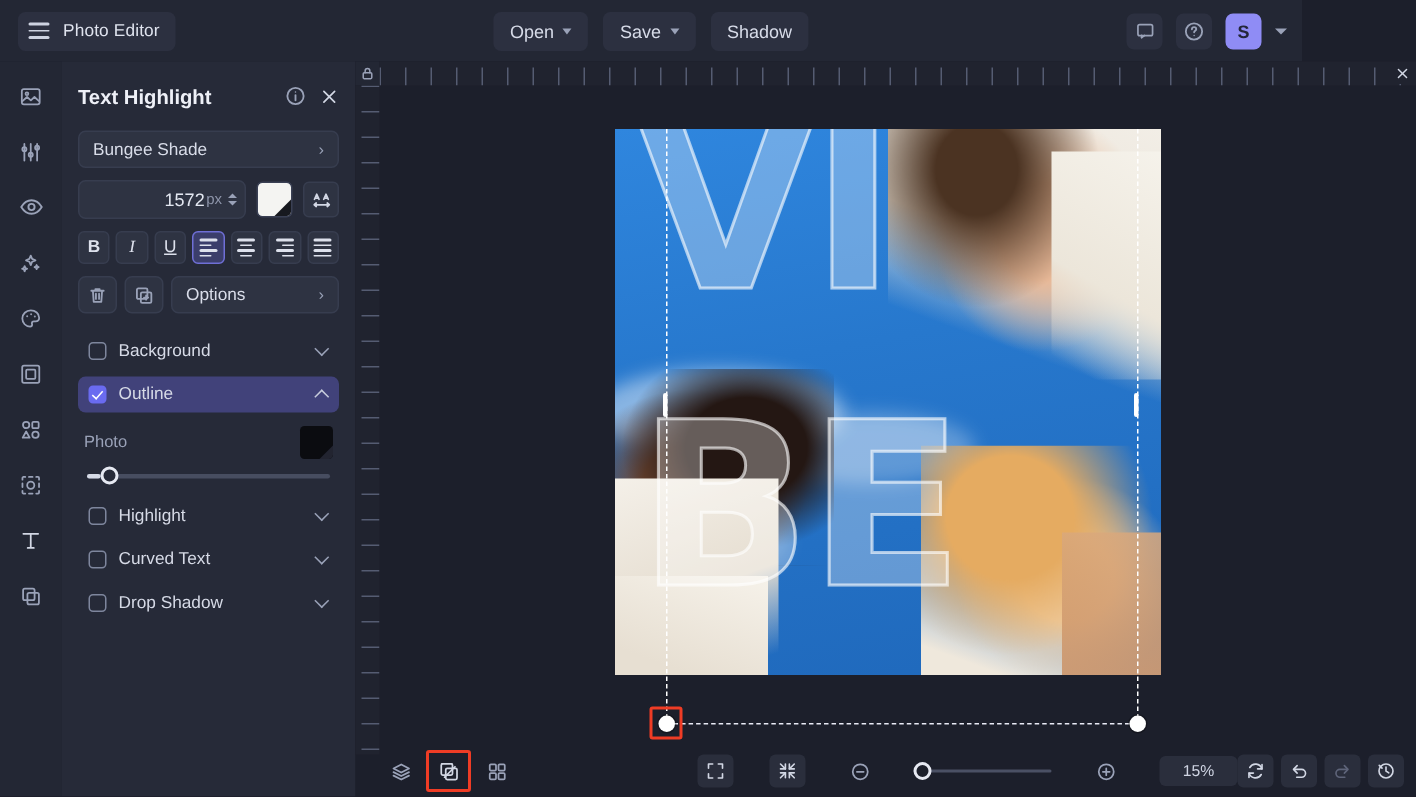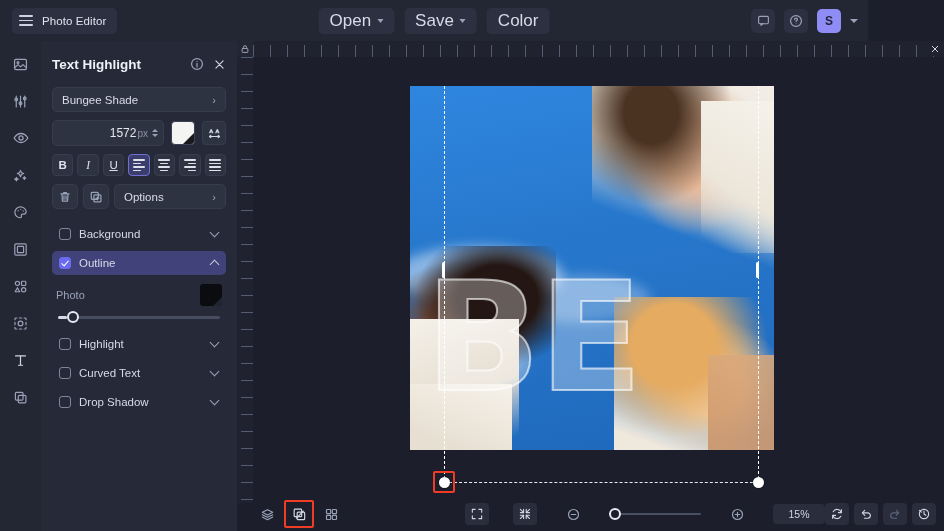--- a/index.html
+++ b/index.html
@@ -25,21 +25,21 @@
   .hamburger { display: flex; flex-direction: column; gap: 3px; width: 14px; }
   .hamburger i { display: block; height: 1.5px; background: #cdd2e0; border-radius: 1px; }
   .brand-label { color: #dfe3ee; font-size: 11.5px; letter-spacing: .1px; }
 
   .top-center {
     position: absolute; left: 50%; transform: translateX(-50%);
     display: flex; align-items: center; gap: 10px;
   }
   .tbtn {
     height: 26px; padding: 0 11px; background: #2c3040; border-radius: 5px;
-    color: #d7dbe8; font-size: 17px; display: flex; align-items: center; gap: 6px;
+    color: #d7dbe8; font-size: 12px; display: flex; align-items: center; gap: 6px;
     border: none; cursor: pointer; font-family: inherit;
   }
   .caret { width: 0; height: 0; border-left: 3.5px solid transparent;
            border-right: 3.5px solid transparent; border-top: 4px solid #9aa2b8; }
 
   .top-right {
     position: absolute; right: 10px; display: flex; align-items: center; gap: 9px;
   }
   .icon-sq {
     width: 24px; height: 24px; border-radius: 5px; background: #2c3040;
@@ -224,21 +224,21 @@
     <div class="top-center">
       <button class="tbtn">
         <span>Open</span>
         <span class="caret"></span>
       </button>
       <button class="tbtn">
         <span>Save</span>
         <span class="caret"></span>
       </button>
       <button class="tbtn">
-        <span>Color</span>
+        <span>Shadow</span>
       </button>
     </div>
 
     <div class="top-right">
       <div class="icon-sq">
         <svg class="ic" width="13" height="13" viewBox="0 0 16 16">
           <rect x="2" y="3" width="12" height="9" rx="1.4"></rect>
             <path d="M5 13.6V11.8"></path>
             <path d="M5 13.6l2.4-1.7"></path>
         </svg>
@@ -586,20 +586,21 @@
              background:radial-gradient(ellipse at 34% 30%, #e5ab61 0 26%, rgba(229,171,97,0) 58%),
                         radial-gradient(ellipse at 56% 56%, #f0cfa6 0 22%, rgba(240,207,166,0) 54%),
                         linear-gradient(200deg,rgba(243,238,230,0) 40%,#efe8dc 88%);"></div>
         <div class="person" style="left:82%;top:74%;width:22%;height:28%;
              background:linear-gradient(180deg,#d9a87c 0%,#c98f63 100%);opacity:.85"></div>
 
         <div class="person" style="left:-2%;top:82%;width:30%;height:22%;
              background:linear-gradient(200deg,#f6f2ea 0%,#e7dfd2 70%);"></div>
 
         <div class="vibe-layer">
+          <div class="vibe-txt" style="left:15px;top:-8px;font-size:152px">VI</div>
           <div class="vibe-txt" style="left:15px;top:190px;font-size:152px">BE</div>
         </div>
       </div>
 
       <div class="sel-guide-v" style="left:34px;top:0;height:398px"></div>
       <div class="sel-guide-v" style="left:348px;top:0;height:398px"></div>
       <div class="mid-tick" style="left:32px;top:176px"></div>
       <div class="mid-tick" style="left:346px;top:176px"></div>
       <div class="sel-bottom" style="left:34px;top:396px;width:314px"></div>
       <div class="handle" style="left:29px;top:391px"></div>

